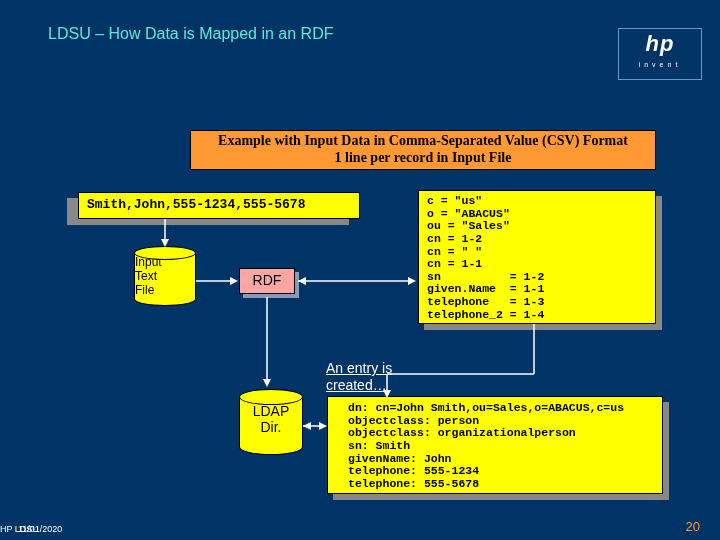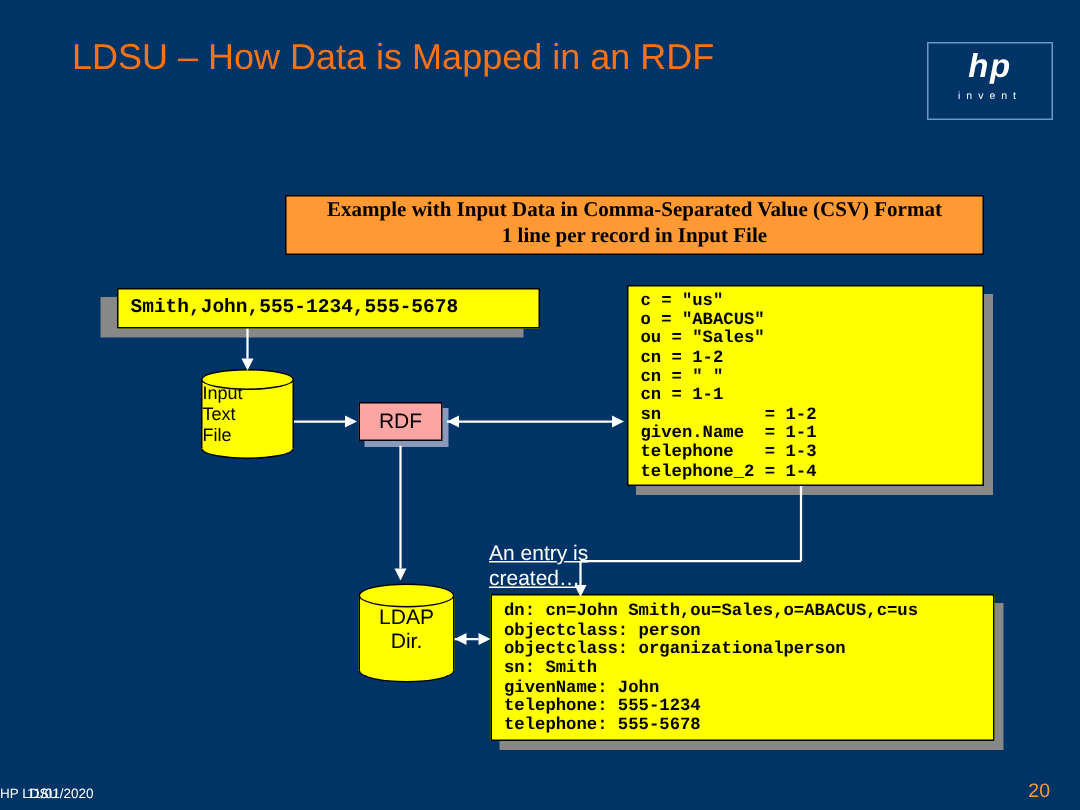--- a/index.html
+++ b/index.html
@@ -1,18 +1,18 @@
 <!DOCTYPE html>
 <html><head>
 <meta charset="utf-8">
 <style>
   * { box-sizing: border-box; margin: 0; padding: 0; }
   body { width: 720px; height: 540px; background: #003366; font-family: Arial, sans-serif; position: relative; overflow: hidden; }
   .title-bar { position: absolute; top: 0; left: 0; right: 0; height: 90px; }
-  .title-text { position: absolute; left: 48px; top: 25px; color: #f97316; font-size: 24px; font-weight: normal; }
+  .title-text { position: absolute; left: 48px; top: 25px; color: #5eead4; font-size: 16px; font-weight: normal; }
   .logo-box { position: absolute; right: 18px; top: 28px; width: 84px; height: 52px; border: 1px solid #6699cc; text-align: center; }
   .logo-hp { color: #fff; font-size: 22px; font-style: italic; font-weight: bold; letter-spacing: 1px; margin-top: 2px; }
   .logo-invent { color: #fff; font-size: 7px; letter-spacing: 4px; margin-top: 4px; }
   .example-banner { position: absolute; left: 190px; top: 130px; width: 466px; background: #ff9933; border: 1px solid #000; text-align: center; font-family: "Times New Roman", serif; font-size: 14px; font-weight: bold; padding: 2px 6px; line-height: 1.2; }
   .csv-box { position: absolute; left: 61px; top: 192px; width: 282px; height: 27px; }
   .csv-shadow { position: absolute; left: 6px; top: 6px; width: 100%; height: 100%; background: #888; }
   .csv-front { position: absolute; left: 17px; top: 0; width: 100%; height: 100%; background: #ffff00; border: 1px solid #000; font-family: "Courier New", monospace; font-size: 13px; font-weight: bold; padding: 4px 8px; }
   .cyl { position: absolute; }
   .cyl-body { width: 62px; height: 46px; background: #ffff00; border-left: 1px solid #000; border-right: 1px solid #000; position: relative; text-align: left; font-size: 12px; line-height: 1.15; padding-top: 3px; }
   .cyl-top { position: absolute; left: 0; top: -7px; width: 62px; height: 14px; background: #ffff00; border: 1px solid #000; border-radius: 50%; }
@@ -25,21 +25,21 @@
   .mapping-shadow { position: absolute; left: 6px; top: 6px; width: 100%; height: 100%; background: #888; }
   .mapping-front { position: absolute; left: 0; top: 0; width: 100%; height: 100%; background: #ffff00; border: 1px solid #000; font-family: "Courier New", monospace; font-size: 11.5px; font-weight: bold; padding: 4px 8px; white-space: pre; line-height: 1.1; }
   .entry-label { position: absolute; left: 326px; top: 360px; color: #fff; font-size: 14px; text-decoration: underline; line-height: 1.2; }
   .ldap-cyl { position: absolute; left: 239px; top: 397px; }
   .ldap-body { width: 64px; height: 50px; background: #ffff00; border-left: 1px solid #000; border-right: 1px solid #000; position: relative; text-align: center; font-size: 14px; font-weight: normal; line-height: 1.15; padding-top: 6px; }
   .ldap-top { position: absolute; left: 0; top: -8px; width: 64px; height: 16px; background: #ffff00; border: 1px solid #000; border-radius: 50%; }
   .ldap-bot { position: absolute; left: 0; bottom: -8px; width: 64px; height: 16px; background: #ffff00; border: 1px solid #000; border-radius: 50%; border-top: none; }
   .ldap-bot::before { content: ''; position: absolute; left: 0; top: 0; width: 62px; height: 8px; background: #ffff00; }
   .entry-box { position: absolute; left: 327px; top: 396px; width: 336px; height: 98px; }
   .entry-shadow { position: absolute; left: 6px; top: 6px; width: 100%; height: 100%; background: #888; }
-  .entry-front { position: absolute; left: 0; top: 0; width: 100%; height: 100%; background: #ffff00; border: 1px solid #000; font-family: "Courier New", monospace; font-size: 11.5px; font-weight: bold; padding: 5px 8px; white-space: pre; line-height: 1.1; }
+  .entry-front { position: absolute; left: 0; top: 0; width: 100%; height: 100%; background: #ffff00; border: 1px solid #000; font-family: "Courier New", monospace; font-size: 11.5px; font-weight: bold; padding: 5px 20px; white-space: pre; line-height: 1.1; }
   .footer-date { position: absolute; left: 18px; bottom: 6px; color: #fff; font-size: 9px; }
   .footer-center { position: absolute; left: 0; right: 16px; bottom: 6px; text-align: left; color: #fff; font-size: 9px; }
   .footer-page { position: absolute; right: 20px; bottom: 6px; color: #ff9933; font-size: 13px; }
   .arrow { position: absolute; }
   .arrow-line { stroke: #fff; stroke-width: 1.5; fill: none; }
   .arrow-head { fill: #fff; }
 </style>
 </head>
 <body>
 

